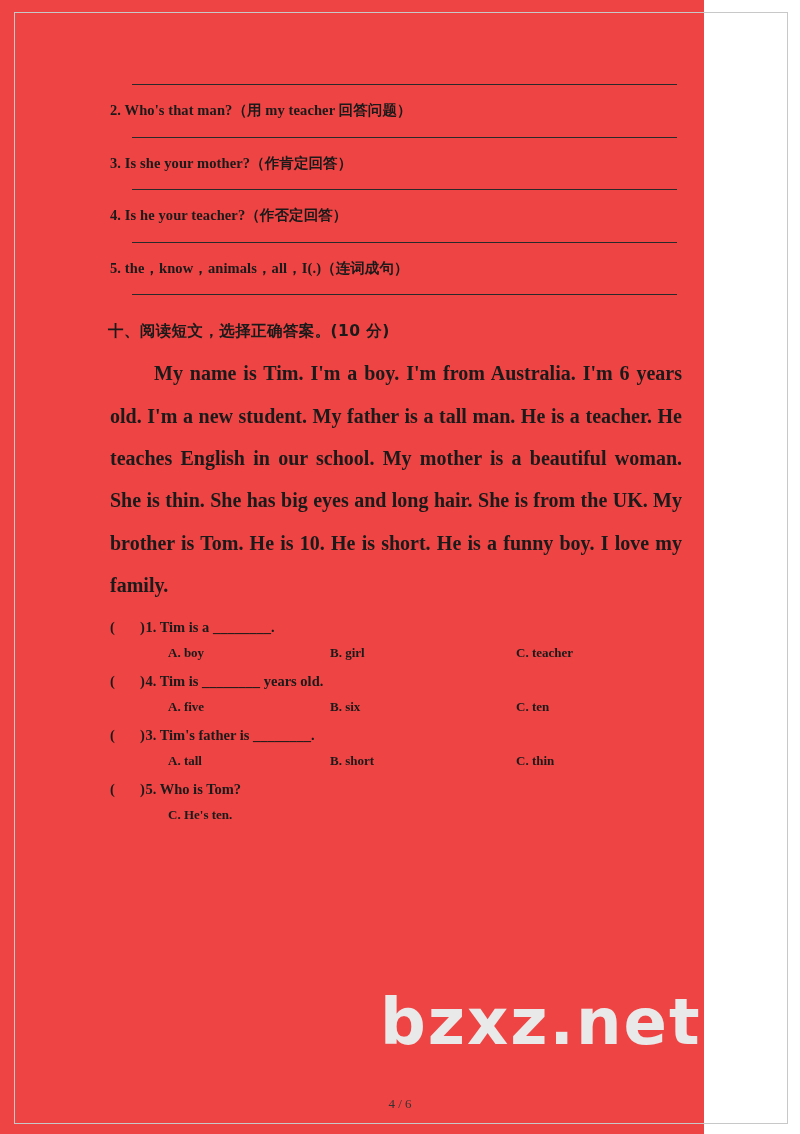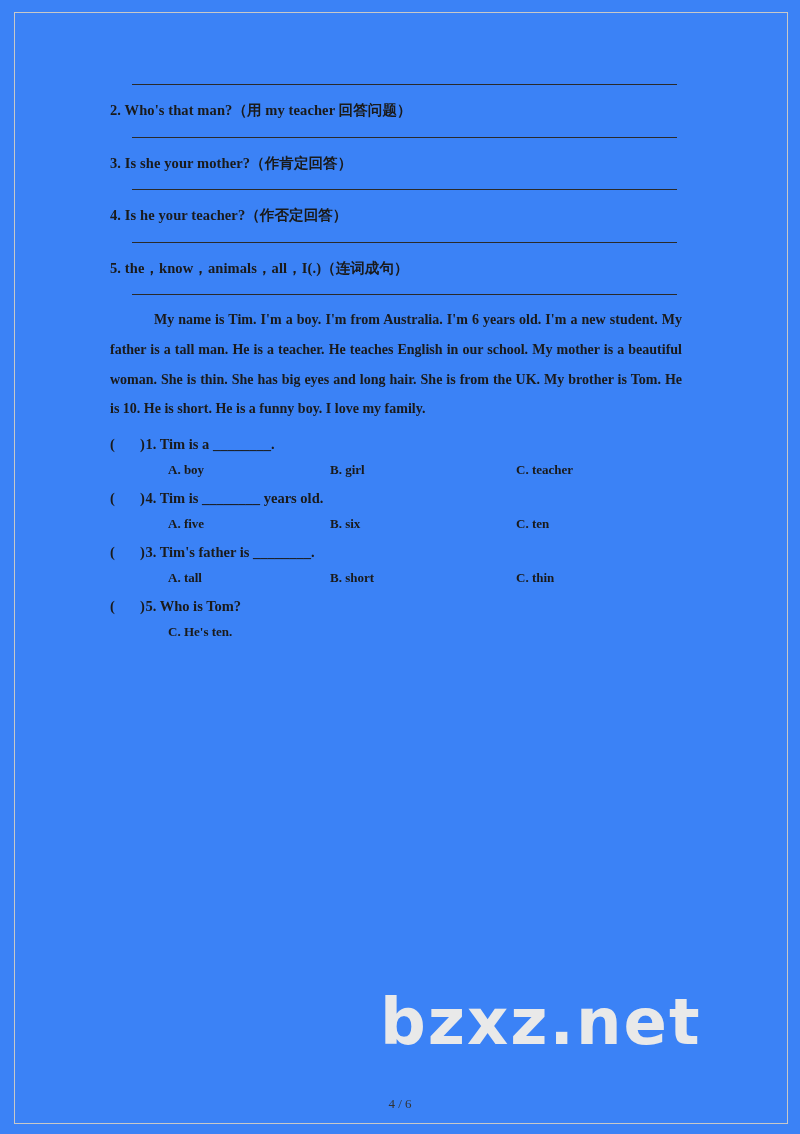--- a/index.html
+++ b/index.html
@@ -12,23 +12,23 @@
     background: #ffffff;
     font-family: "Liberation Serif", serif;
     color: #1a1a1a;
     position: relative;
     overflow: hidden;
   }
   .page {
     position: absolute;
     left: 0;
     top: 0;
-    width: 800px;
+    width: 704px;
     height: 1134px;
-    background: #3b82f6;
+    background: #ef4444;
   }
   .page-border {
     position: absolute;
     left: 14px;
     top: 12px;
     width: 772px;
     height: 1110px;
     border: 1px solid #c8c8c8;
     pointer-events: none;
   }
@@ -59,21 +59,21 @@
 
   .section-title {
     font-family: "DejaVu Sans", "Liberation Sans", sans-serif;
     font-size: 15.5px;
     font-weight: bold;
     margin: 26px 0 0 -2px;
     letter-spacing: 0.4px;
   }
 
   .passage {
-    font-size: 14px;
+    font-size: 20px;
     font-weight: bold;
     line-height: 2.12;
     margin-top: 10px;
     text-align: justify;
     width: 572px;
   }
   .passage .indent { display: inline-block; width: 44px; }
 
   .mcq {
   }
@@ -150,20 +150,21 @@
     <div class="rule-gap"></div>
     <div class="rule"></div>
 
     <div class="q-line">
       <span>5.</span>
       <span>the，know，animals，all，I(.)（连词成句）</span>
     </div>
     <div class="rule-gap"></div>
     <div class="rule"></div>
 
+    <div class="section-title">十、阅读短文，选择正确答案。(10 分)</div>
 
     <div class="passage"><span class="indent"></span><span>My name is Tim. I'm a boy. I'm from Australia. I'm 6 years old. I'm a new student. My father is a tall man. He is a teacher. He teaches English in our school. My mother is a beautiful woman. She is thin. She has big eyes and long hair. She is from the UK. My brother is Tom. He is 10. He is short. He is a funny boy. I love my family.</span></div>
 
     <div class="mcq">
 
       <div class="mcq-stem"><span class="paren">(      )</span><span>1. Tim is a ________.</span></div>
       <div class="opts">
         <span class="opt opt-a">A. boy</span>
         <span class="opt opt-b">B. girl</span>
         <span class="opt opt-c">C. teacher</span>

